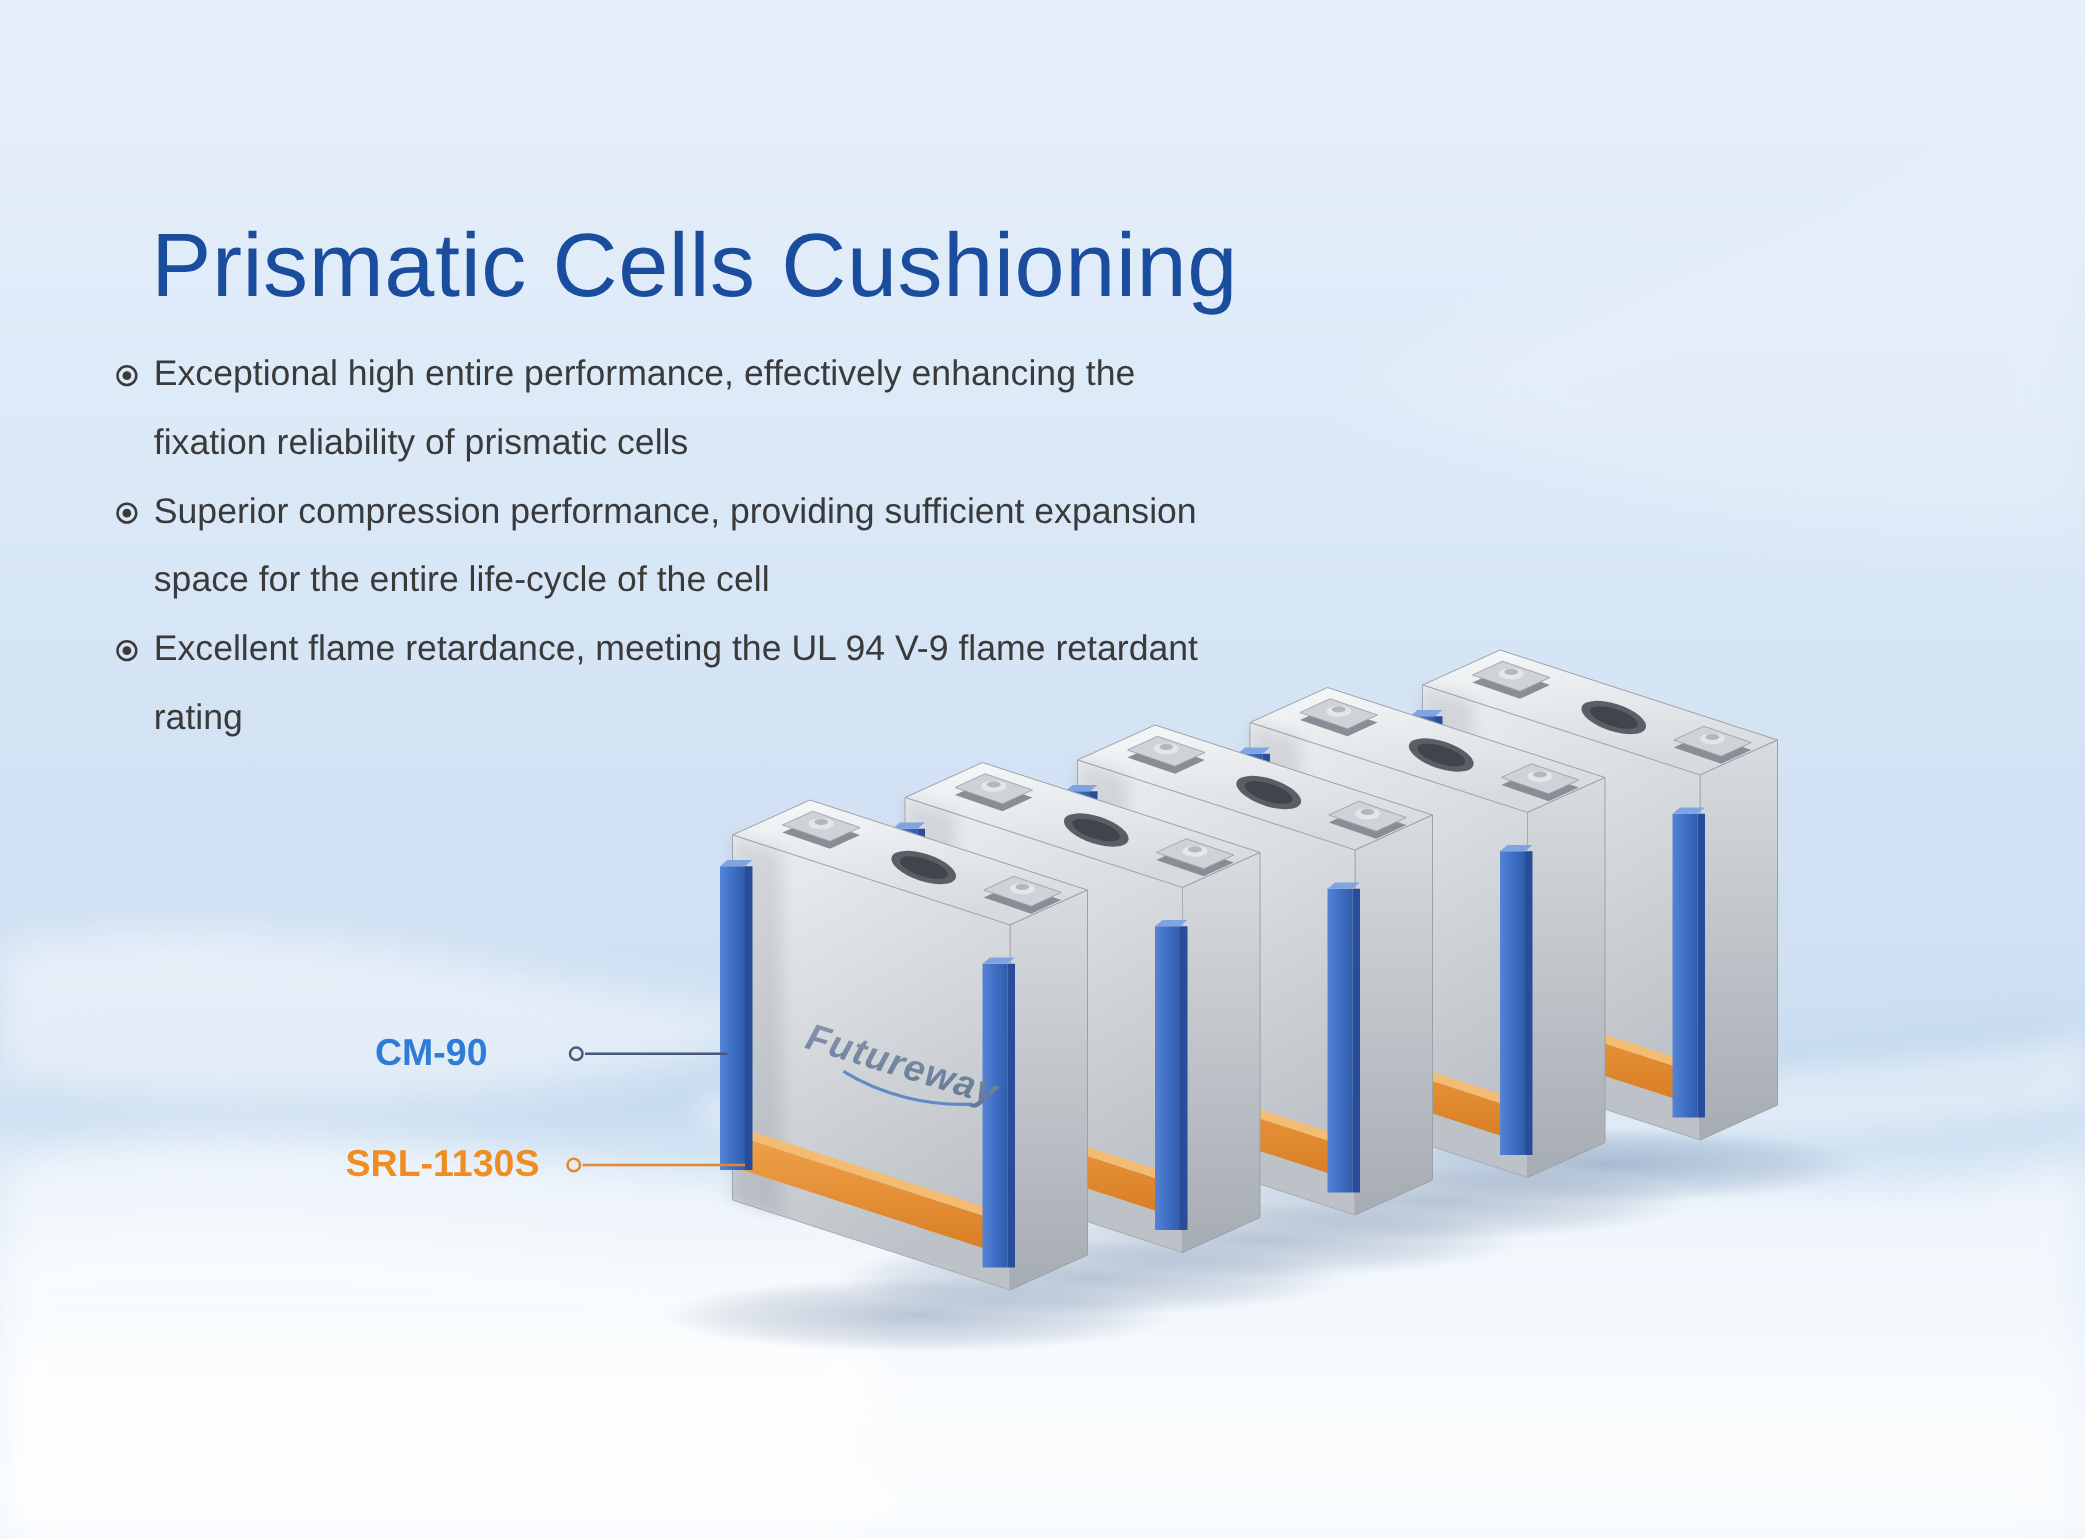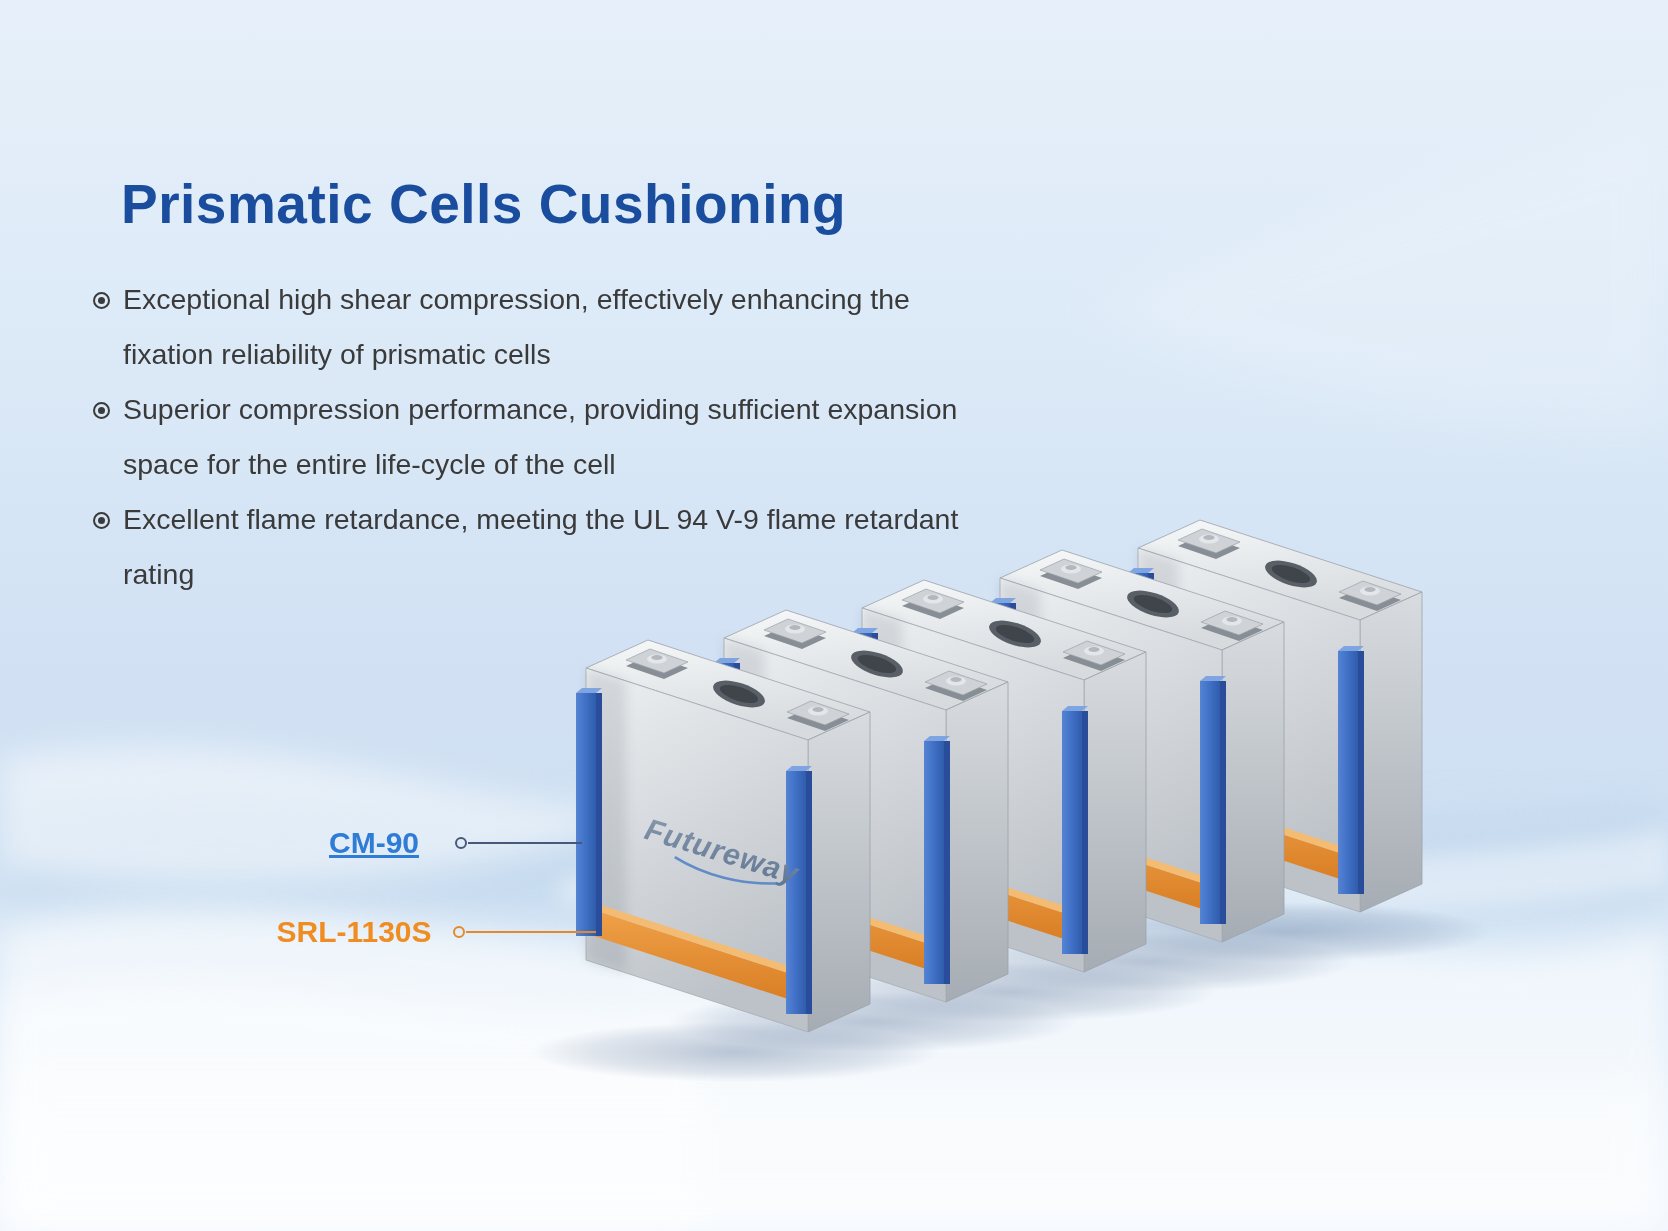--- a/index.html
+++ b/index.html
@@ -5,21 +5,21 @@
   html,body{margin:0;padding:0;}
   body{font-family:"Liberation Sans","DejaVu Sans",sans-serif;}
   .stage{
     position:relative;width:1668px;height:1231px;overflow:hidden;
     background:linear-gradient(180deg,#e7f0fa 0%,#dbe9f7 30%,#d2e2f4 52%,#cfe0f2 66%,#dfecf8 82%,#eef5fc 100%);
   }
   .stage svg.layer{position:absolute;left:0;top:0;width:1668px;height:1231px;}
   .content{position:absolute;left:0;top:0;z-index:3;}
   h1.page-title{
     position:absolute;left:121px;top:172px;margin:0;width:1000px;
-    font-size:55px;font-weight:bold;letter-spacing:0.5px;
+    font-size:72px;font-weight:normal;letter-spacing:0.5px;
   }
   ul.features{
     position:absolute;left:93px;top:272px;margin:0;padding:0;list-style:none;width:900px;
   }
   ul.features li{
     display:flex;align-items:flex-start;gap:13px;margin:0;padding:0;
   }
   .bullet-icon{
     flex:0 0 auto;width:13px;height:13px;margin-top:20px;
     border:2.5px solid #3a3a3a;border-radius:50%;position:relative;
@@ -27,21 +27,21 @@
   .bullet-icon::after{
     content:"";position:absolute;left:3px;top:3px;right:3px;bottom:3px;
     background:#3a3a3a;border-radius:50%;
   }
   .bullet-text{
     font-size:28.5px;line-height:55px;color:#3a3a3a;max-width:860px;
   }
   .callout{
     position:absolute;z-index:4;font-weight:bold;font-size:30px;line-height:36px;
   }
-  .callout-pad{left:300px;top:825px;width:148px;text-align:center;text-decoration:underline;}
+  .callout-pad{left:300px;top:825px;width:148px;text-align:left;}
   .callout-strip{left:258px;top:914px;width:192px;text-align:center;}
   .bg-layer{z-index:0;}
   .art-layer{z-index:2;}
 </style>
 </head>
 <body>
 
 <div class="stage">
 
   <svg class="layer bg-layer" viewBox="0 0 1668 1231" aria-hidden="true">
@@ -151,21 +151,21 @@
       <circle cx="459" cy="932" r="5" fill="none" stroke-width="2" stroke="#e2892b"></circle>
       <line x1="466" y1="932" x2="596" y2="932" stroke-width="2" stroke="#e2892b"></line>
     </g>
   </svg>
 
   <div class="content">
     <h1 class="page-title" style="color: rgb(26, 77, 158);">Prismatic Cells Cushioning</h1>
     <ul class="features">
       <li>
         <span class="bullet-icon"></span>
-        <span class="bullet-text">Exceptional high shear compression, effectively enhancing the fixation reliability of prismatic cells</span>
+        <span class="bullet-text">Exceptional high entire performance, effectively enhancing the fixation reliability of prismatic cells</span>
       </li>
       <li>
         <span class="bullet-icon"></span>
         <span class="bullet-text">Superior compression performance, providing sufficient expansion space for the entire life-cycle of the cell</span>
       </li>
       <li>
         <span class="bullet-icon"></span>
         <span class="bullet-text">Excellent flame retardance, meeting the UL 94 V-9 flame retardant rating</span>
       </li>
     </ul>

